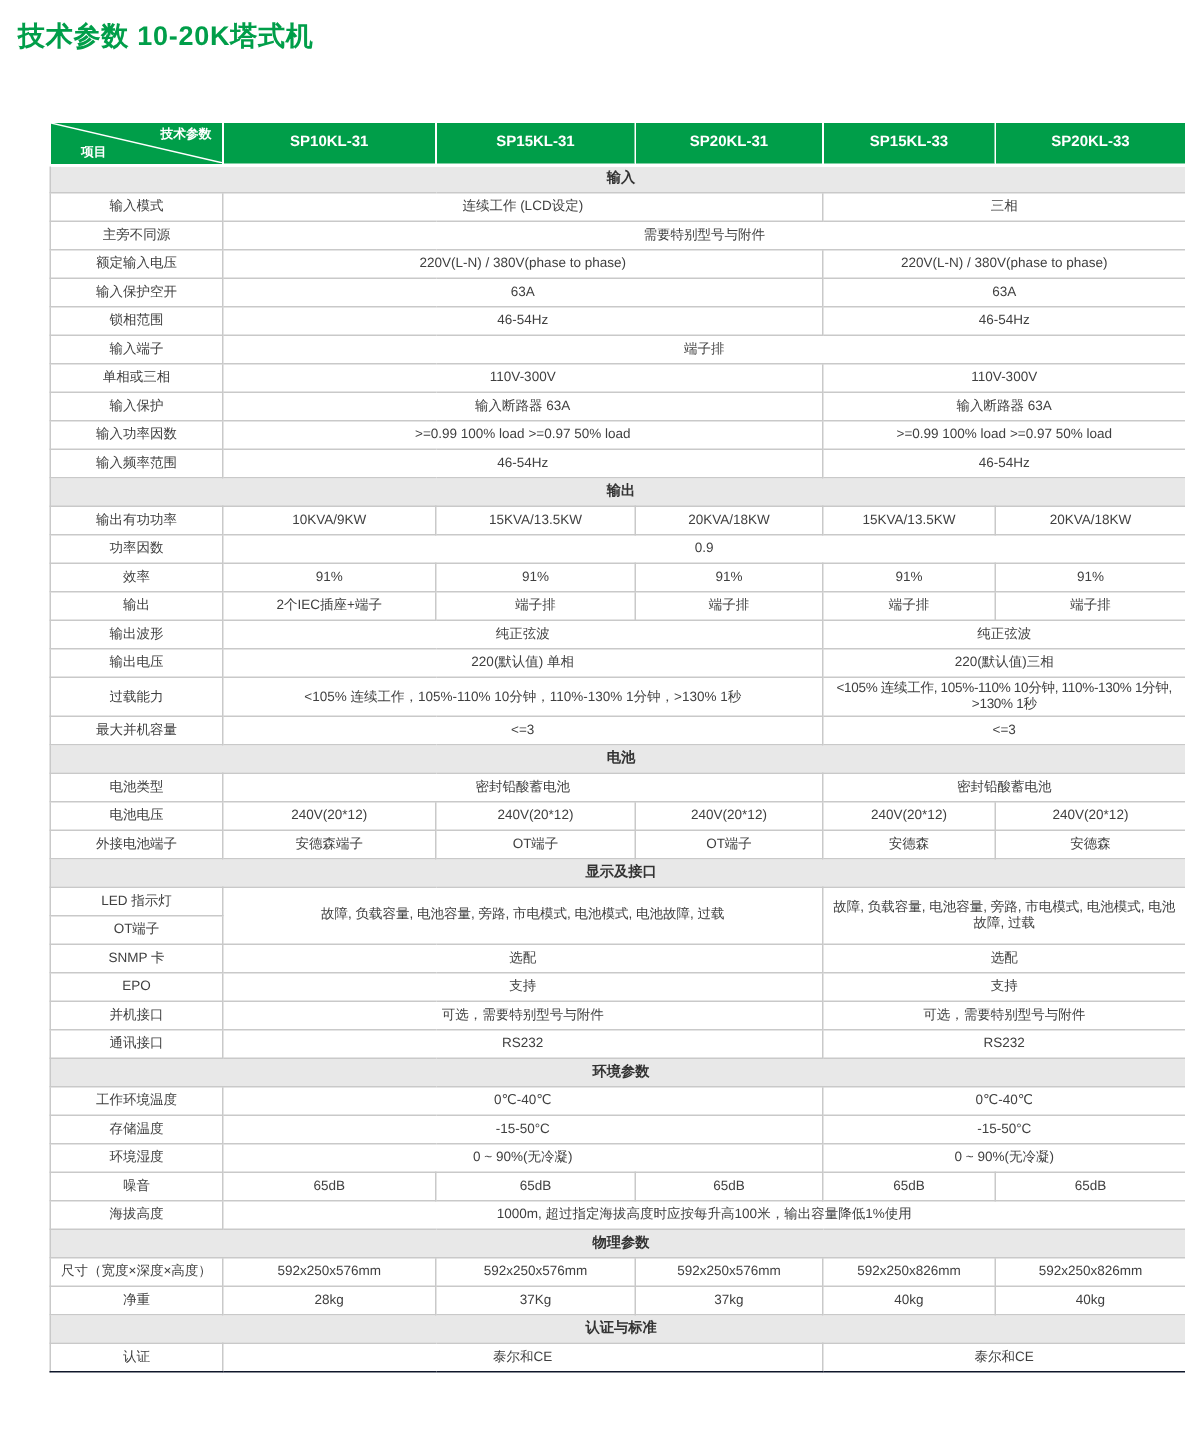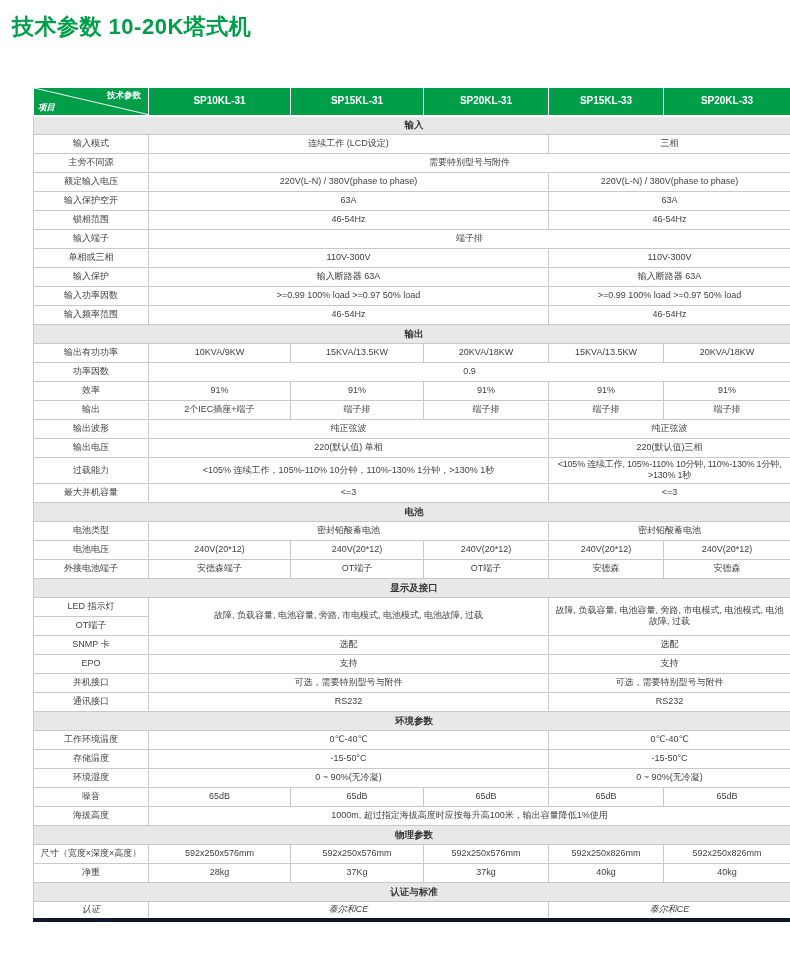--- a/index.html
+++ b/index.html
@@ -10,21 +10,21 @@
   }
   *{box-sizing:border-box;}
   html,body{margin:0;padding:0;}
   body{
     width:790px;height:956px;background:#ffffff;
     font-family:"Liberation Sans","DejaVu Sans",sans-serif;
     color:var(--text);
   }
   .page-title{
     margin:12px 0 0 12px;
-    font-size:22px;
+    font-size:18px;
     font-weight:bold;
     color:var(--green);
     letter-spacing:0.5px;
   }
   table.spec{
     margin:45px 0 0 33px;
     width:757px;
     border-collapse:collapse;
     table-layout:fixed;
   }
@@ -47,40 +47,40 @@
     height:28px;
     border:1px solid #ffffff;
     border-bottom:2px solid #ffffff;
   }
   th.corner{position:relative;padding:0;}
   th.corner svg{position:absolute;left:0;top:0;width:100%;height:100%;}
   th.corner .c-top{
     position:absolute;top:2px;right:7px;font-size:8.5px;font-weight:bold;
   }
   th.corner .c-bottom{
-    position:absolute;bottom:2px;left:4px;font-size:8.5px;font-weight:bold;font-style:italic;
+    position:absolute;bottom:2px;left:20px;font-size:8.5px;font-weight:bold;
   }
   
   tr.section td{
     background:var(--section-bg);
     text-align:center;
     font-weight:bold;
     font-size:9.5px;
     padding-left:8px;
     color:#333333;
   }
   
   td.rowlabel{
     text-align:left;
     padding-left:8px;
     font-size:9.5px;
   }
   td.val{font-size:9px;}
   td.sm{font-size:7.6px;letter-spacing:-0.2px;}
-  table.spec tr:last-child td{border-bottom:4px solid #0f172a;font-style:italic;}
+  table.spec tr:last-child td{border-bottom:1px solid #0f172a;}
 </style>
 </head>
 <body>
 
 <h1 class="page-title">技术参数 10-20K塔式机</h1>
 
 <table class="spec">
   <colgroup>
     <col style="width:115px">
     <col style="width:142px">

